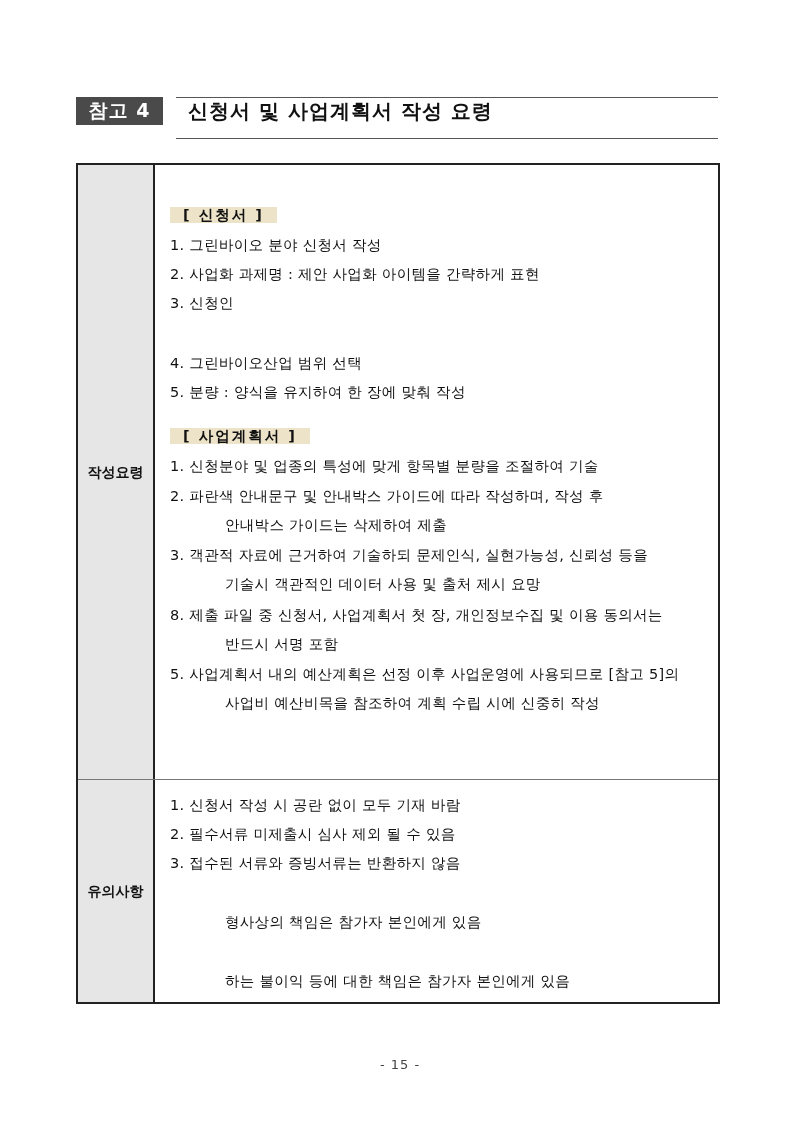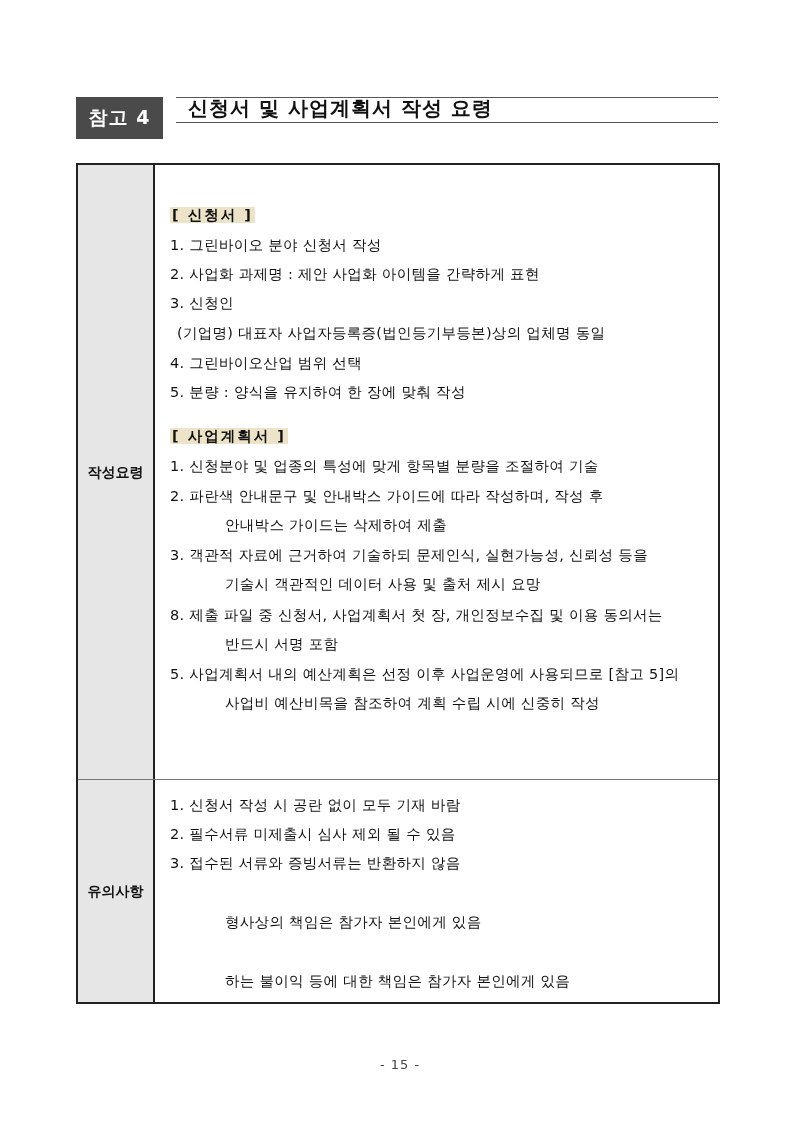--- a/index.html
+++ b/index.html
@@ -1,29 +1,29 @@
 <!DOCTYPE html>
 <html><head>
 <meta charset="utf-8">
 <style>
   * { box-sizing: border-box; margin: 0; padding: 0; }
   html, body { width: 800px; height: 1131px; background: #ffffff; }
   body { position: relative; font-family: "DejaVu Sans", "Liberation Sans", sans-serif; color: #111; }
 
   .header { position: absolute; left: 76px; top: 97px; width: 642px; height: 42px; }
   .header-tag {
-    position: absolute; left: 0; top: 0; width: 87px; height: 42px;
+    position: absolute; left: 0; top: 0; width: 87px; height: 28px;
     background: #4a4a4a; color: #fff;
     font-size: 19px; font-weight: bold; letter-spacing: 1px;
     display: flex; align-items: center; justify-content: center;
   }
   .header-title-wrap {
-    position: absolute; left: 100px; top: 0; right: 0; height: 26px;
+    position: absolute; left: 100px; top: 0; right: 0; height: 42px;
     border-top: 1.5px solid #555; border-bottom: 1.5px solid #555;
-    display: flex; align-items: flex-end; padding-left: 12px;
+    display: flex; align-items: flex-start; padding-left: 12px;
   }
   .header-title { font-size: 20px; font-weight: bold; letter-spacing: 1px; }
 
   .table {
     position: absolute; left: 76px; top: 163px; width: 644px; height: 841px;
     border: 2px solid #222;
   }
   .row { position: absolute; left: 0; right: 0; display: flex; }
   .row1 { top: 0; height: 615px; border-bottom: 1.5px solid #777; }
   .row2 { top: 615px; bottom: 0; }
@@ -35,21 +35,21 @@
   .content-cell { flex: 1; position: relative; }
 
   .line {
     position: absolute; left: 15px; font-size: 14.5px; line-height: 20px;
     white-space: nowrap; letter-spacing: 0.3px;
   }
   .indent { left: 38px; margin-left: 32px; }
   .section-head {
     font-weight: bold; letter-spacing: 2px;
   }
-  .section-head .hl { background: #ece3c8; padding: 0 2px; }
+  .section-head .hl { background: #ece3c8; padding: 0 13px; }
   .strong-u { font-weight: bold; text-decoration: underline; }
 
   .page-num { position: absolute; left: 0; width: 800px; top: 1057px; text-align: center; font-size: 13px; color: #444; letter-spacing: 1px; }
 </style>
 </head>
 <body>
 
 <div class="header">
   <div class="header-tag">참고 4</div>
   <div class="header-title-wrap">
@@ -62,21 +62,20 @@
   <div class="row row1">
     <div class="label-cell">
       <span>작성</span>
       <span>요령</span>
     </div>
     <div class="content-cell">
       <div class="line section-head" style="top:40px"><span class="hl">[ 신청서 ]</span></div>
       <div class="line" style="top:70px">1. 그린바이오 분야 신청서 작성</div>
       <div class="line" style="top:99px">2. 사업화 과제명 : 제안 사업화 아이템을 간략하게 표현</div>
       <div class="line" style="top:128px">3. 신청인</div>
-      <div class="line" style="top:158px; left:22px">(기업명) 대표자 사업자등록증(법인등기부등본)상의 업체명 동일</div>
       <div class="line" style="top:188px">4. 그린바이오산업 범위 선택</div>
       <div class="line" style="top:217px">5. 분량 : 양식을 유지하여 한 장에 맞춰 작성</div>
 
       <div class="line section-head" style="top:261px"><span class="hl">[ 사업계획서 ]</span></div>
       <div class="line" style="top:291px">1. 신청분야 및 업종의 특성에 맞게 항목별 분량을 조절하여 기술</div>
       <div class="line" style="top:321px">2. 파란색 안내문구 및 안내박스 가이드에 따라 작성하며, 작성 후</div>
       <div class="line indent" style="top:350px">안내박스 가이드는 삭제하여 제출</div>
       <div class="line" style="top:380px">3. 객관적 자료에 근거하여 기술하되 문제인식, 실현가능성, 신뢰성 등을</div>
       <div class="line indent" style="top:409px">기술시 객관적인 데이터 사용 및 출처 제시 요망</div>
       <div class="line" style="top:440px">8. 제출 파일 중 신청서, 사업계획서 첫 장, 개인정보수집 및 이용 동의서는</div>

